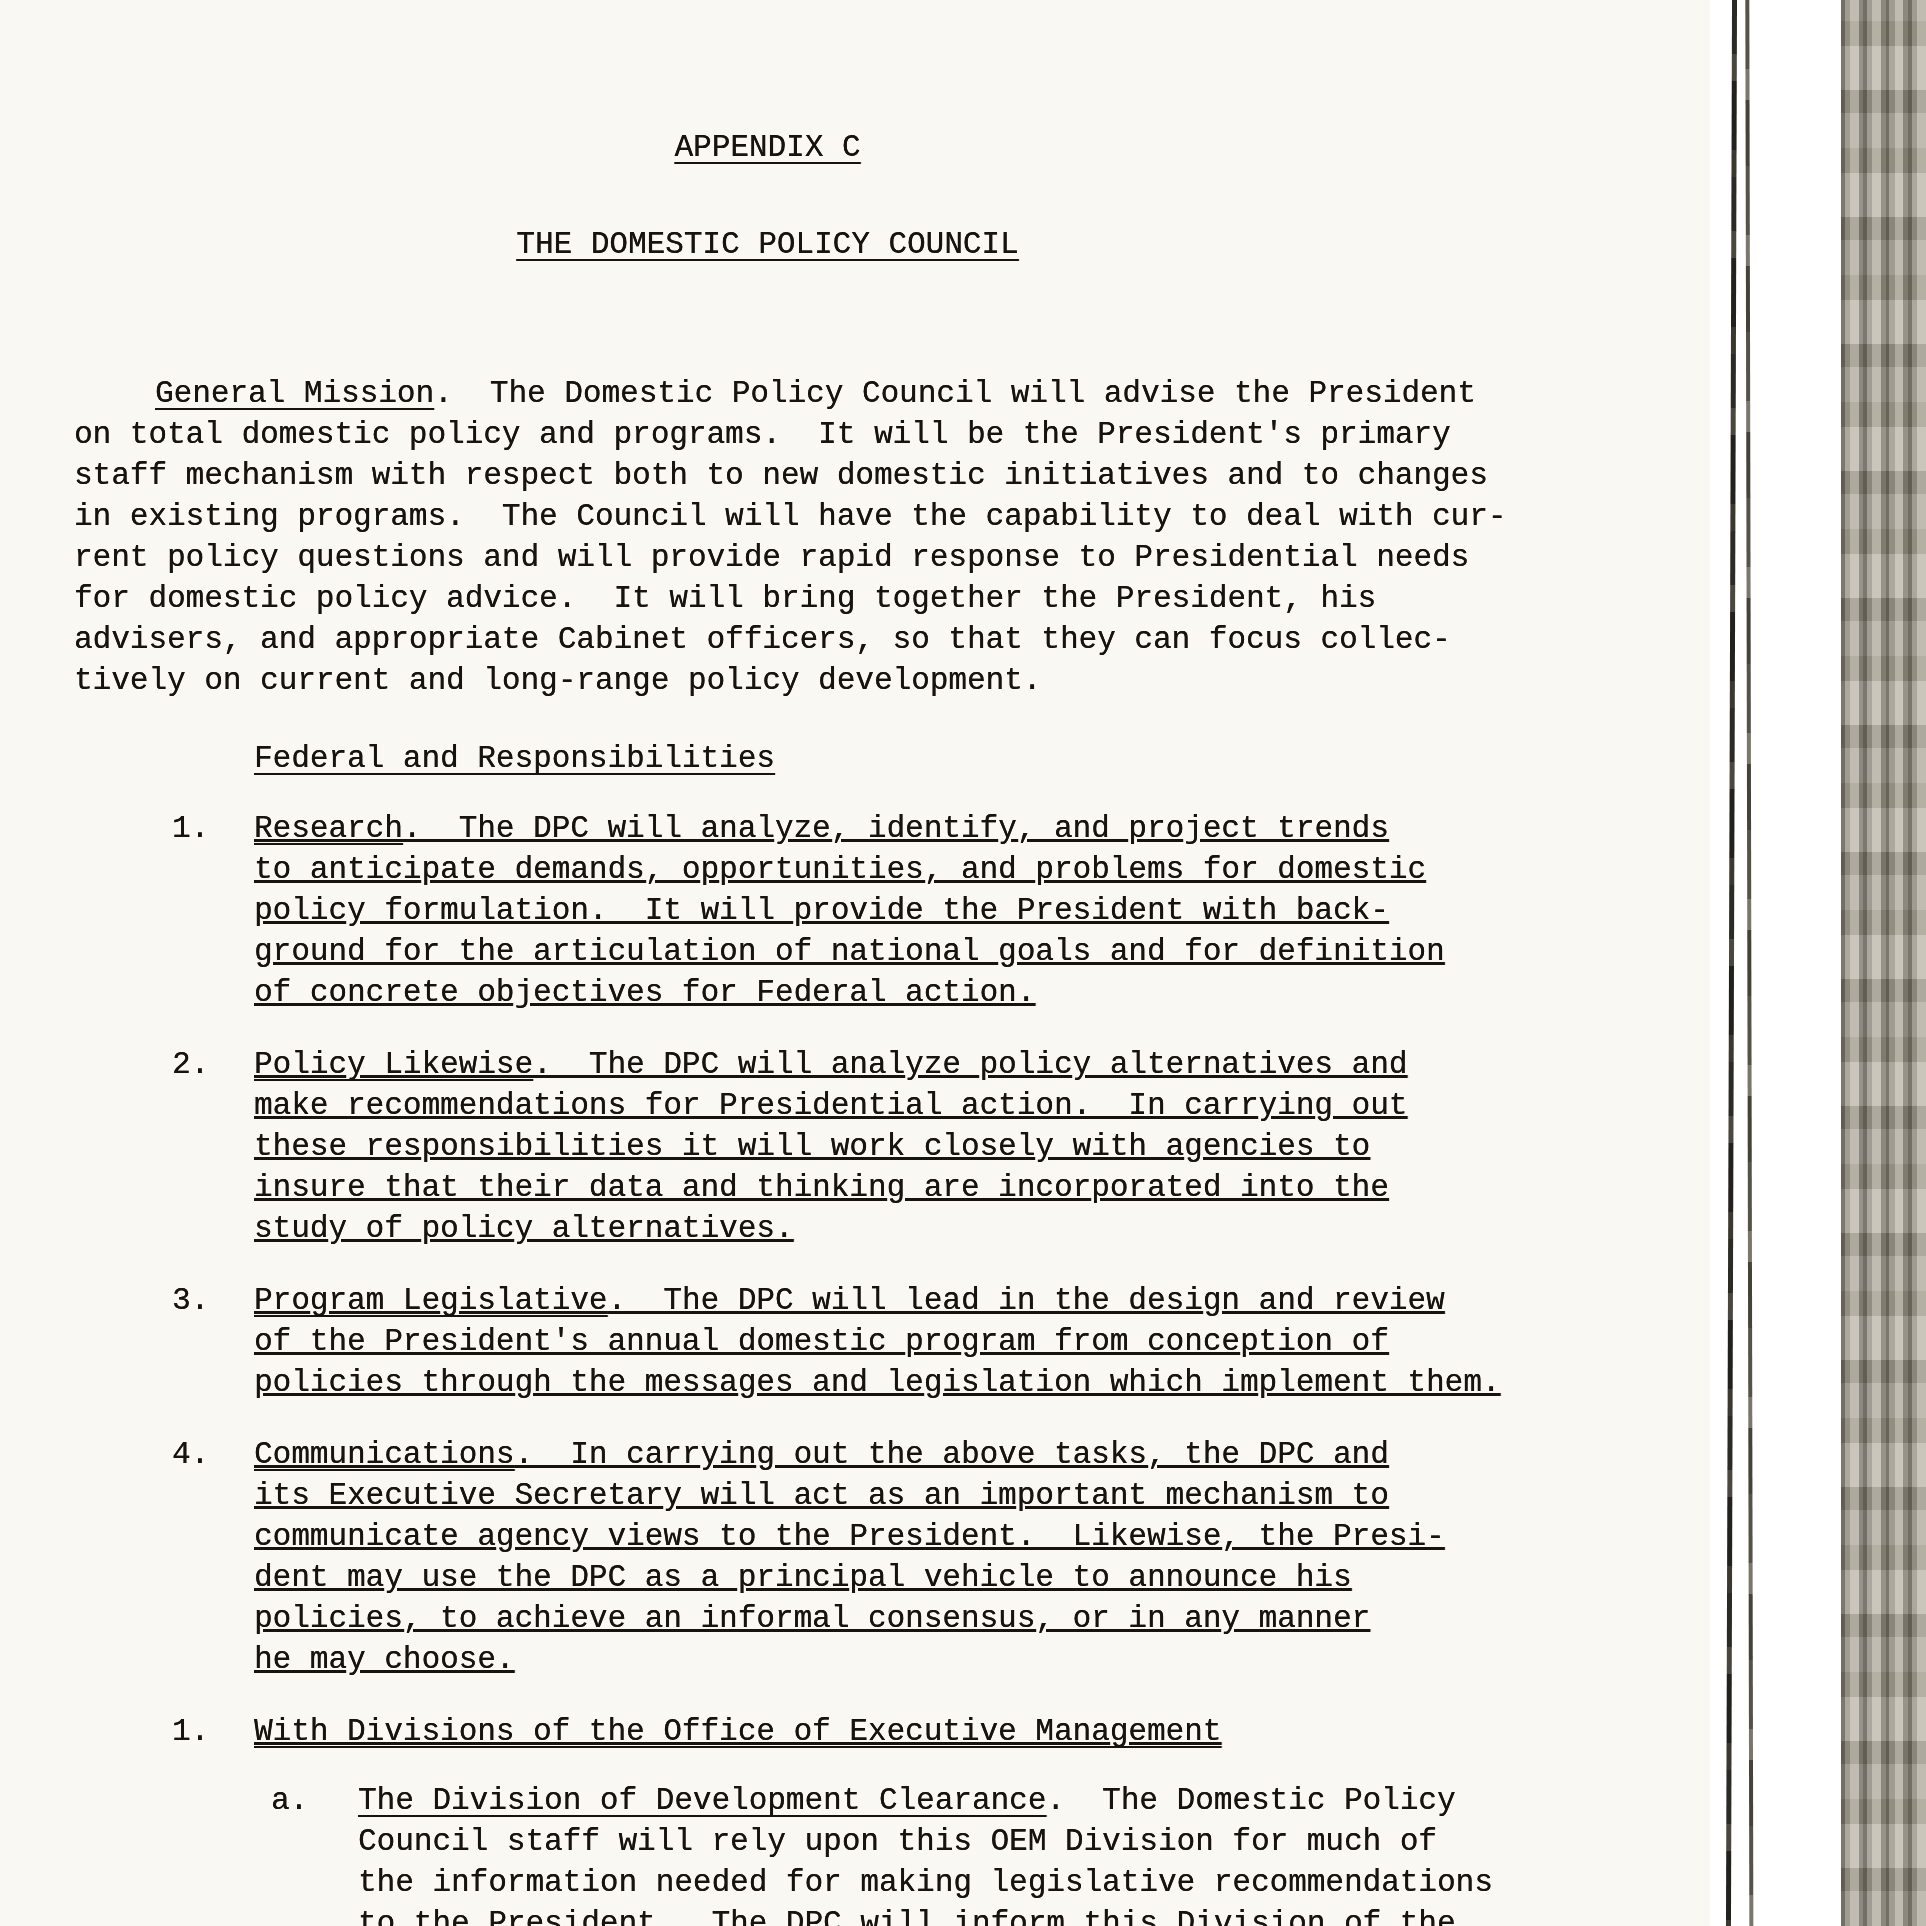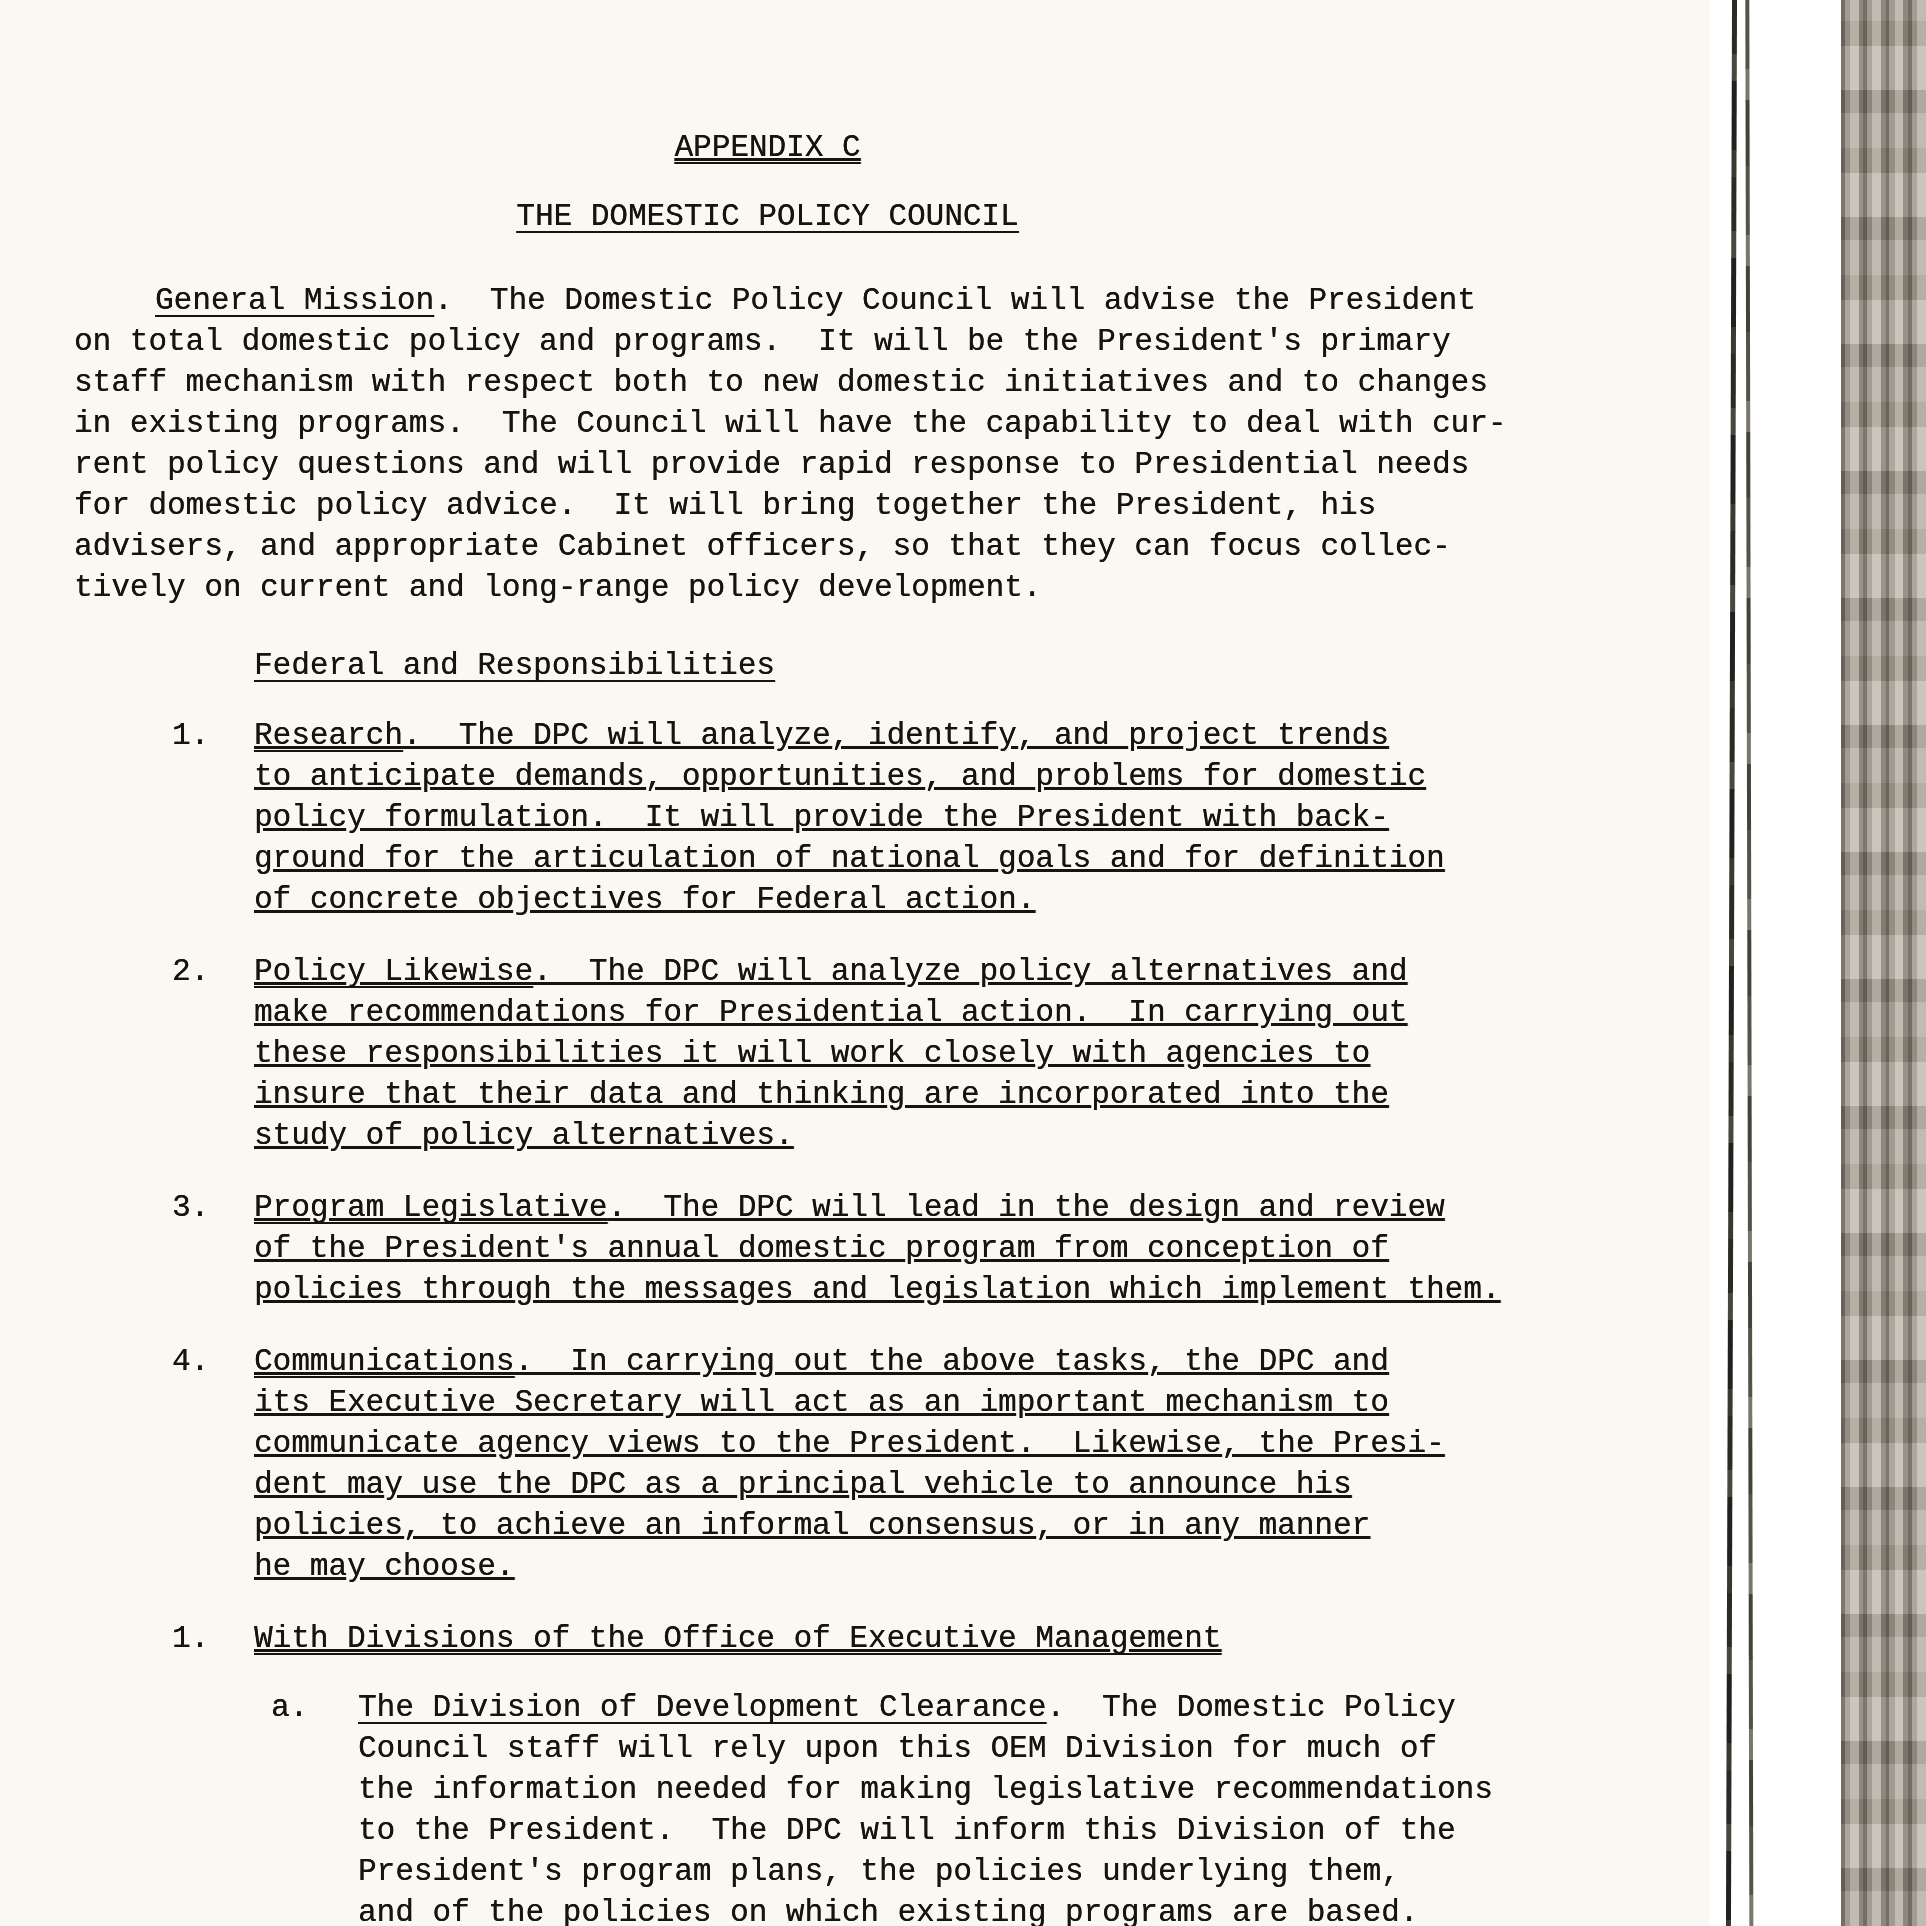--- a/index.html
+++ b/index.html
@@ -21,22 +21,22 @@
     width: 1526px;
     text-shadow: 0.2px 0 0 currentColor;
   }
   h1, h2, p { margin: 0; font-size: inherit; font-weight: inherit; }
   .u {
     text-decoration: underline;
     text-decoration-thickness: 2.3px;
     text-underline-offset: 6.2px;
   }
   .center { width: 1387px; text-align: center; }
-  .title-block { margin-bottom: 28px; text-decoration: underline; }
-  .subtitle-block { margin-bottom: 43px; }
+  .title-block { margin-bottom: 56px; }
+  .subtitle-block { margin-bottom: 108px; }
   .intro {
     width: 1452px;
     text-indent: 81px;
     margin-bottom: 37px;
   }
   .rest { white-space: pre-wrap; }
   .h-duties { margin: 0 0 29px 180px; }
   .h-keyrel { margin: 0 0 29px 87px; }
   .item { display: flex; padding-left: 98px; margin-bottom: 31px; }
   .item .num { flex: none; width: 82px; }

